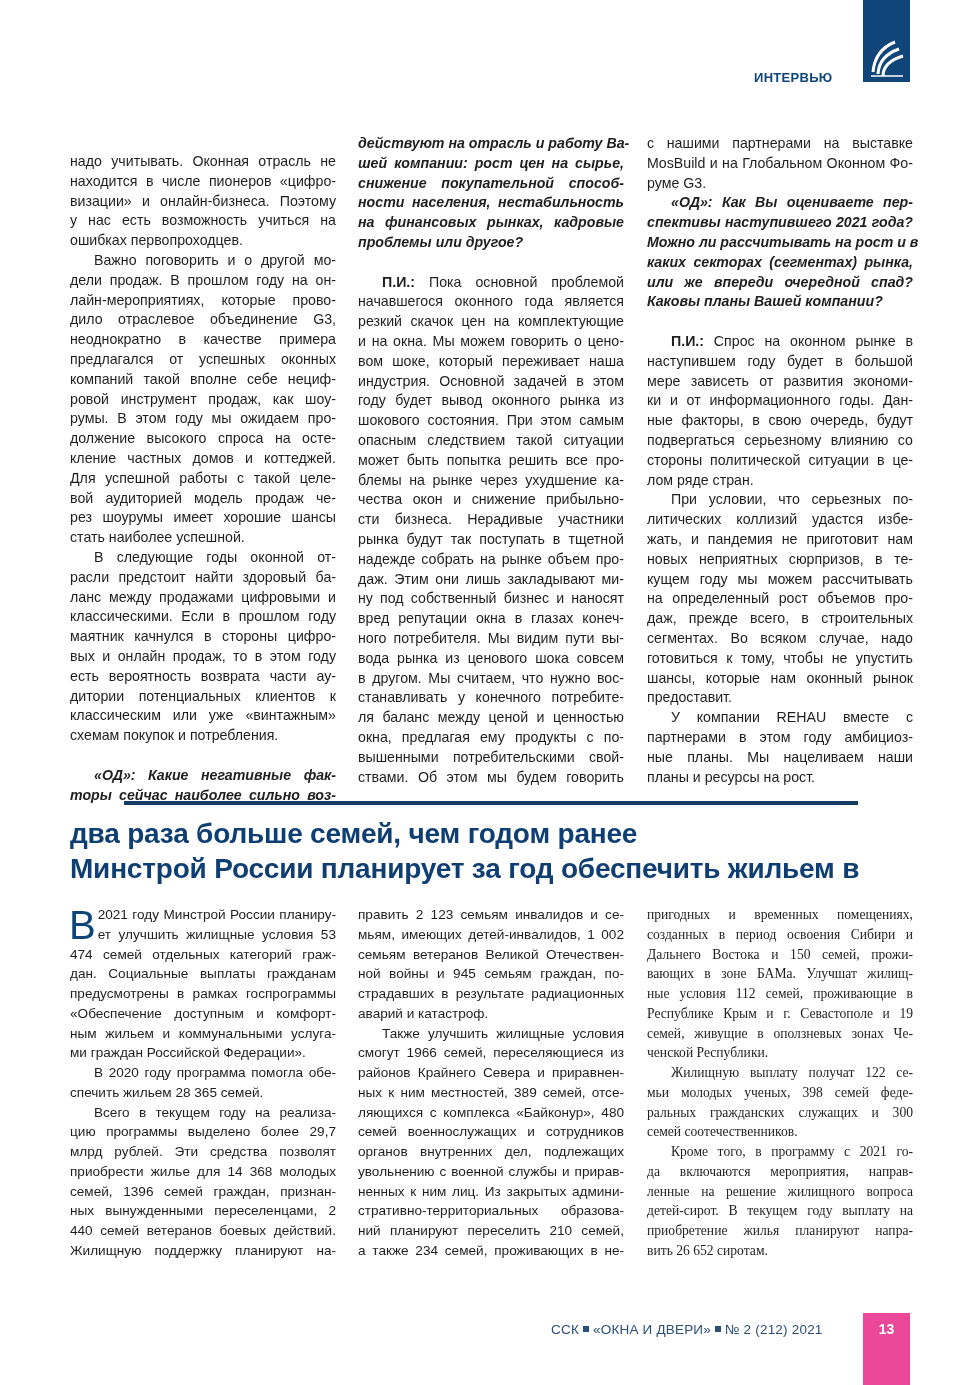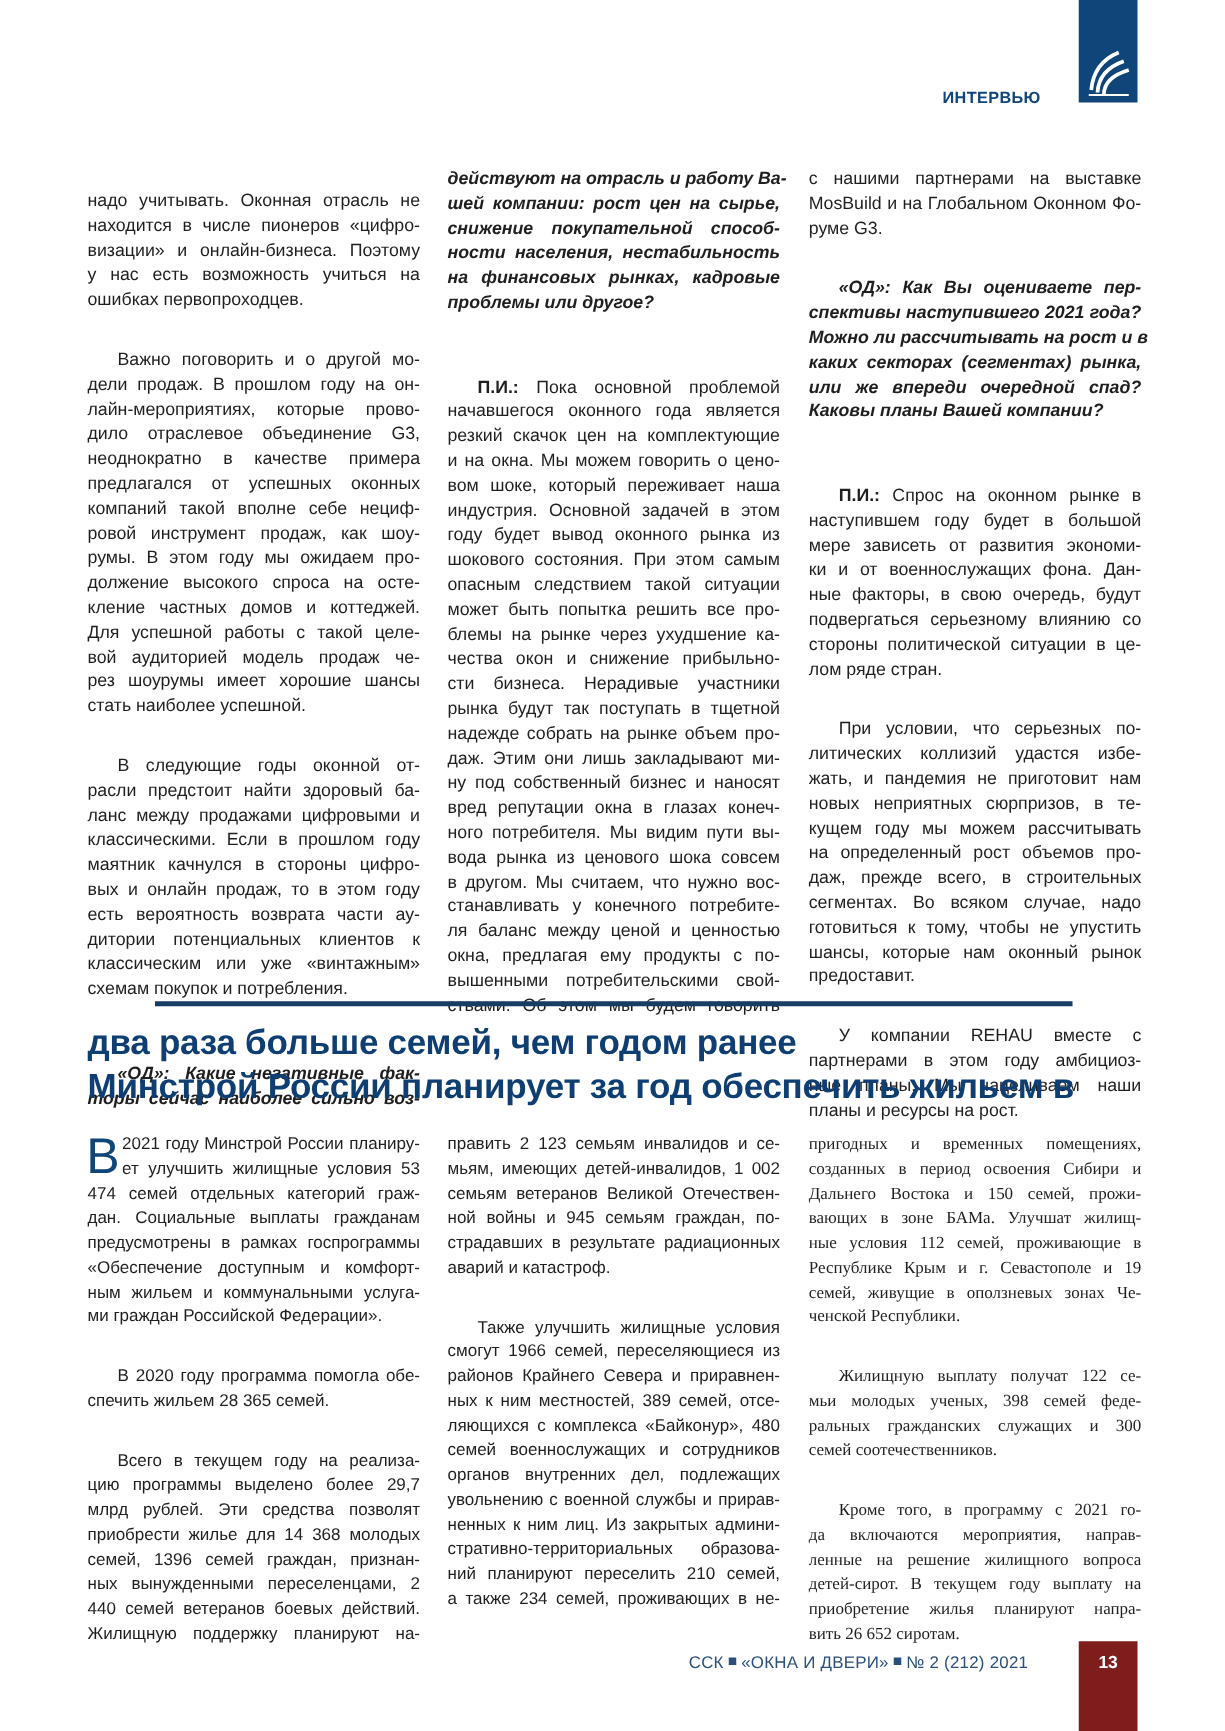--- a/index.html
+++ b/index.html
@@ -16,21 +16,21 @@
   .section-label {
     position: absolute; left: 754px; top: 70px;
     font-size: 13px; font-weight: bold; color: #0f4579; letter-spacing: 0.3px;
   }
   .col {
     position: absolute; width: 266px;
     font-size: 14.2px; line-height: 19.8px; color: #1f1f1f;
   }
   .col .ln { display: block; white-space: nowrap; text-align: justify; text-align-last: justify; }
   .col .ln.last { text-align-last: left; }
-  .col .ln.indent { padding-left: 24px; margin-top: 28px; }
+  .col .ln.indent { padding-left: 24px; }
   .col .gap { display: block; height: 19.8px; }
   .q { font-weight: bold; font-style: italic; }
   .speaker { font-weight: bold; }
   .rule {
     position: absolute; left: 124px; top: 801px; width: 734px; height: 4px;
     background: #163d63;
   }
   .headline {
     position: absolute; left: 70px; top: 816px; width: 860px;
     font-family: "Liberation Sans", sans-serif;
@@ -43,21 +43,21 @@
     float: left; font-size: 40px; line-height: 36px; height: 36px;
     color: #0f4579; font-weight: normal; margin: 2px 2px 0 -1px;
   }
   .footer-text {
     position: absolute; left: 551px; top: 1322px;
     font-size: 13.5px; color: #2a4f78; letter-spacing: 0.2px;
   }
   .footer-text .sq { display: inline-block; width: 6px; height: 6px; background: #2a4f78; margin: 0 4px 2px; vertical-align: middle; }
   .tab-bottom {
     position: absolute; left: 863px; top: 1313px; width: 47px; height: 72px;
-    background: #7f1d1d; color: #fff; font-weight: bold; font-size: 14px;
+    background: #ec4899; color: #fff; font-weight: bold; font-size: 14px;
     text-align: center; padding-top: 8px; box-sizing: border-box;
   }
 </style>
 </head>
 <body>
 
 <div class="tab-top">
   <svg width="36" height="46" viewBox="0 0 36 46">
     <g fill="none" stroke="#ffffff" stroke-width="3">
       <path d="M4 40 Q6 18 26 10"></path>
@@ -146,21 +146,21 @@
     <span class="ln indent q">«ОД»: Как Вы оцениваете пер-</span>
     <span class="ln q">спективы наступившего 2021 года?</span>
     <span class="ln q">Можно ли рассчитывать на рост и в</span>
     <span class="ln q">каких секторах (сегментах) рынка,</span>
     <span class="ln q">или же впереди очередной спад?</span>
     <span class="ln last q">Каковы планы Вашей компании?</span>
     <span class="gap"></span>
     <span class="ln indent"><span class="speaker">П.И.:</span> Спрос на оконном рынке в</span>
     <span class="ln">наступившем году будет в большой</span>
     <span class="ln">мере зависеть от развития экономи-</span>
-    <span class="ln">ки и от военнослужащих фона. Дан-</span>
+    <span class="ln">ки и от информационного годы. Дан-</span>
     <span class="ln">ные факторы, в свою очередь, будут</span>
     <span class="ln">подвергаться серьезному влиянию со</span>
     <span class="ln">стороны политической ситуации в це-</span>
     <span class="ln last">лом ряде стран.</span>
     <span class="ln indent">При условии, что серьезных по-</span>
     <span class="ln">литических коллизий удастся избе-</span>
     <span class="ln">жать, и пандемия не приготовит нам</span>
     <span class="ln">новых неприятных сюрпризов, в те-</span>
     <span class="ln">кущем году мы можем рассчитывать</span>
     <span class="ln">на определенный рост объемов про-</span>

